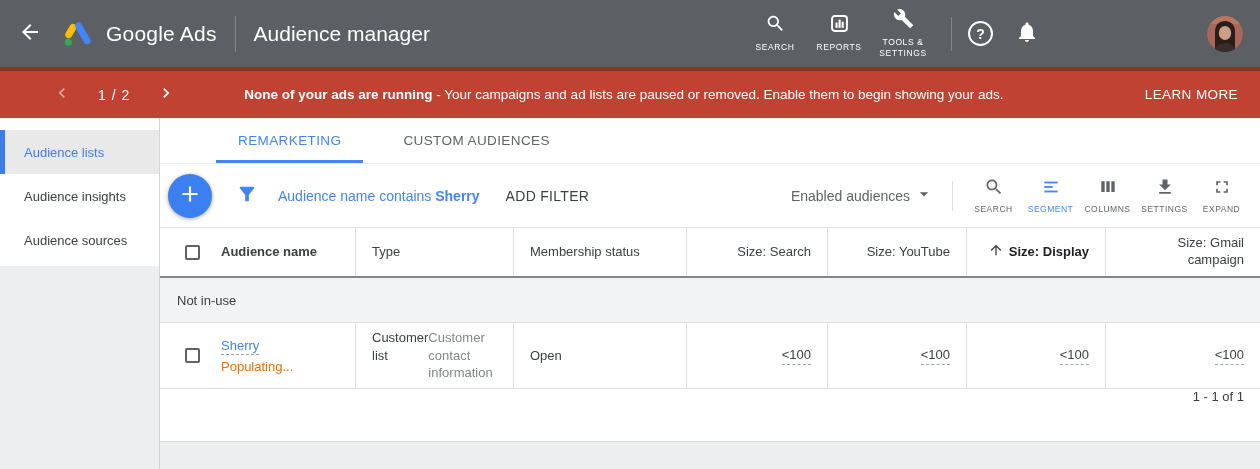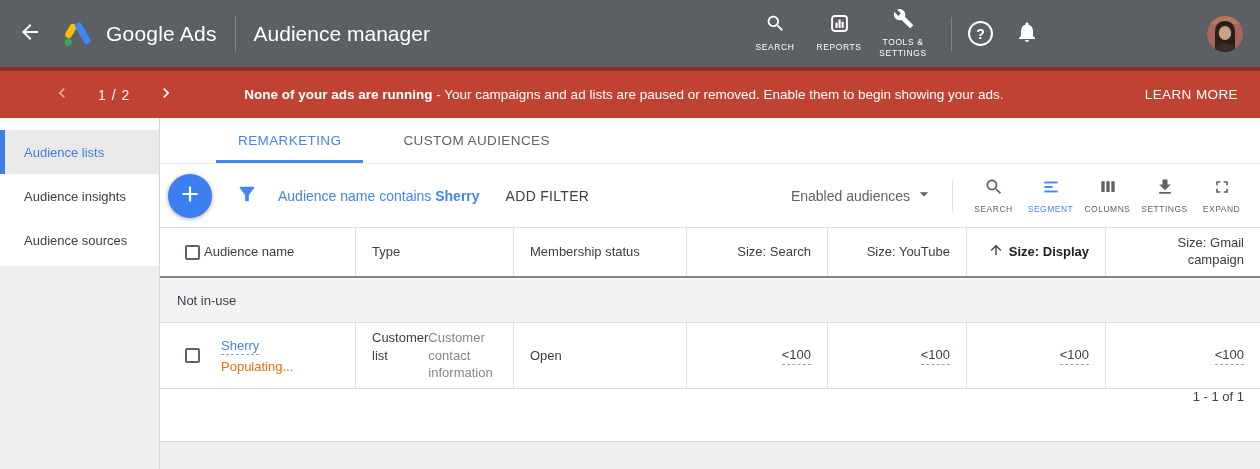--- a/index.html
+++ b/index.html
@@ -69,21 +69,21 @@
   .tool-btn { width:57px; background:none; border:none; display:flex; flex-direction:column; align-items:center; gap:4px; color:#5f6368; cursor:pointer; padding:0; }
   .tool-btn svg { width:20px; height:20px; fill:#5f6368; }
   .tool-label { font-size:8.5px; letter-spacing:.5px; font-family:inherit; }
   .tool-btn.active svg { fill:#4285f4; }
   .tool-btn.active .tool-label { color:#4285f4; }
 
   
   .grid-row { display:grid; grid-template-columns:195px 158px 173px 141px 139px 139px 1fr; }
   .thead { height:50px; border-bottom:2px solid #80868b; }
   .th { display:flex; align-items:center; padding:0 16px; font-size:13px; color:#3c4043; border-left:1px solid #e0e0e0; line-height:1.3; }
-  .th:first-child { border-left:none; padding-left:25px; gap:4px; }
+  .th:first-child { border-left:none; padding-left:25px; gap:21px;font-weight:bold; }
   .th.num { justify-content:flex-end; text-align:right; }
   .th.sorted { font-weight:700; color:#202124; }
   .th.sorted svg { width:16px; height:16px; fill:#3c4043; margin-right:5px; flex:none; }
   .cbx { width:15px; height:15px; border:2px solid #5f6368; border-radius:2px; cursor:pointer; flex:none; }
 
   .group-row { height:45px; background:#f1f3f4; display:flex; align-items:center; padding-left:17px; font-size:13px; color:#3c4043; border-bottom:1px solid #e0e0e0; }
 
   .data-row { height:66px; border-bottom:1px solid #dadce0; cursor:default; }
   .td { display:flex; align-items:center; padding:0 16px; font-size:13px; color:#3c4043; border-left:1px solid #e0e0e0; }
   .td:first-child { border-left:none; padding-left:25px; gap:21px; }

